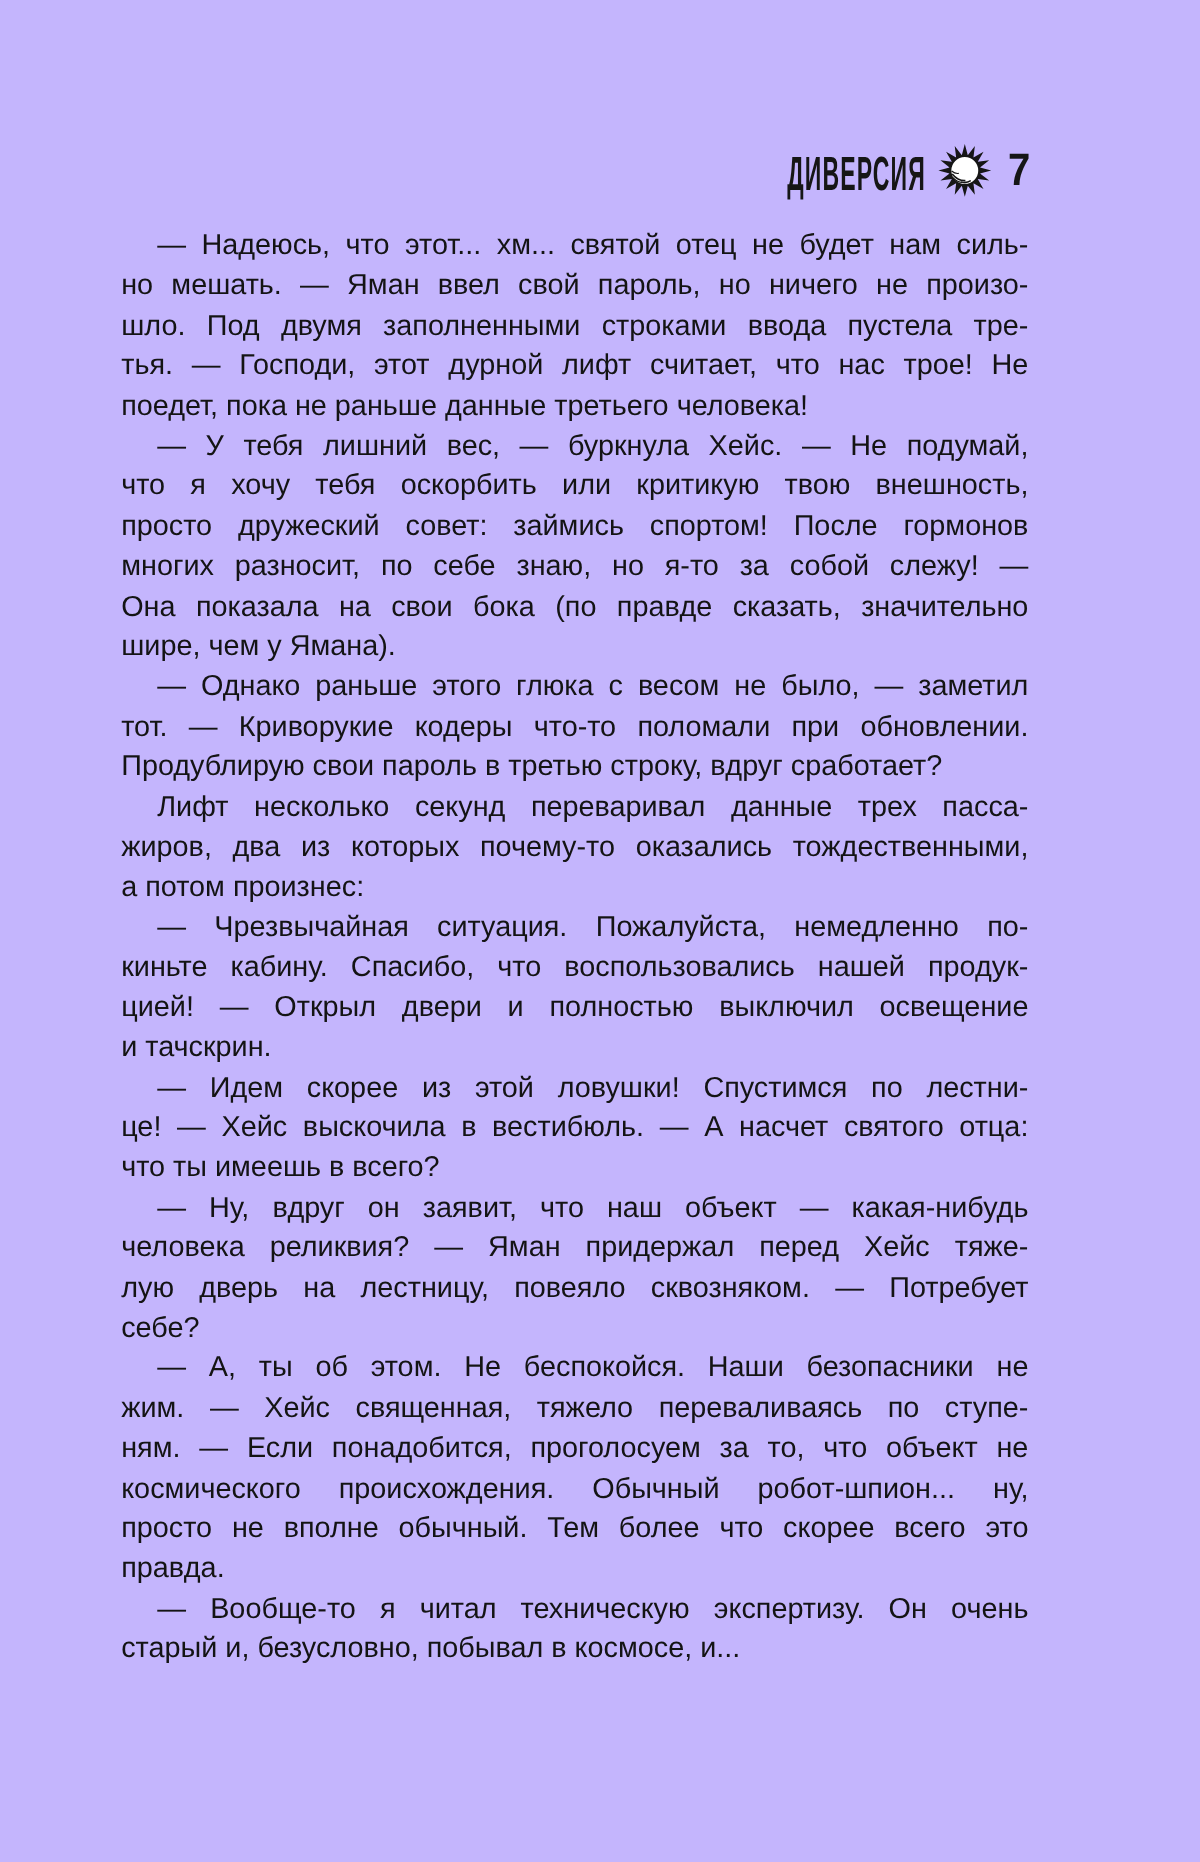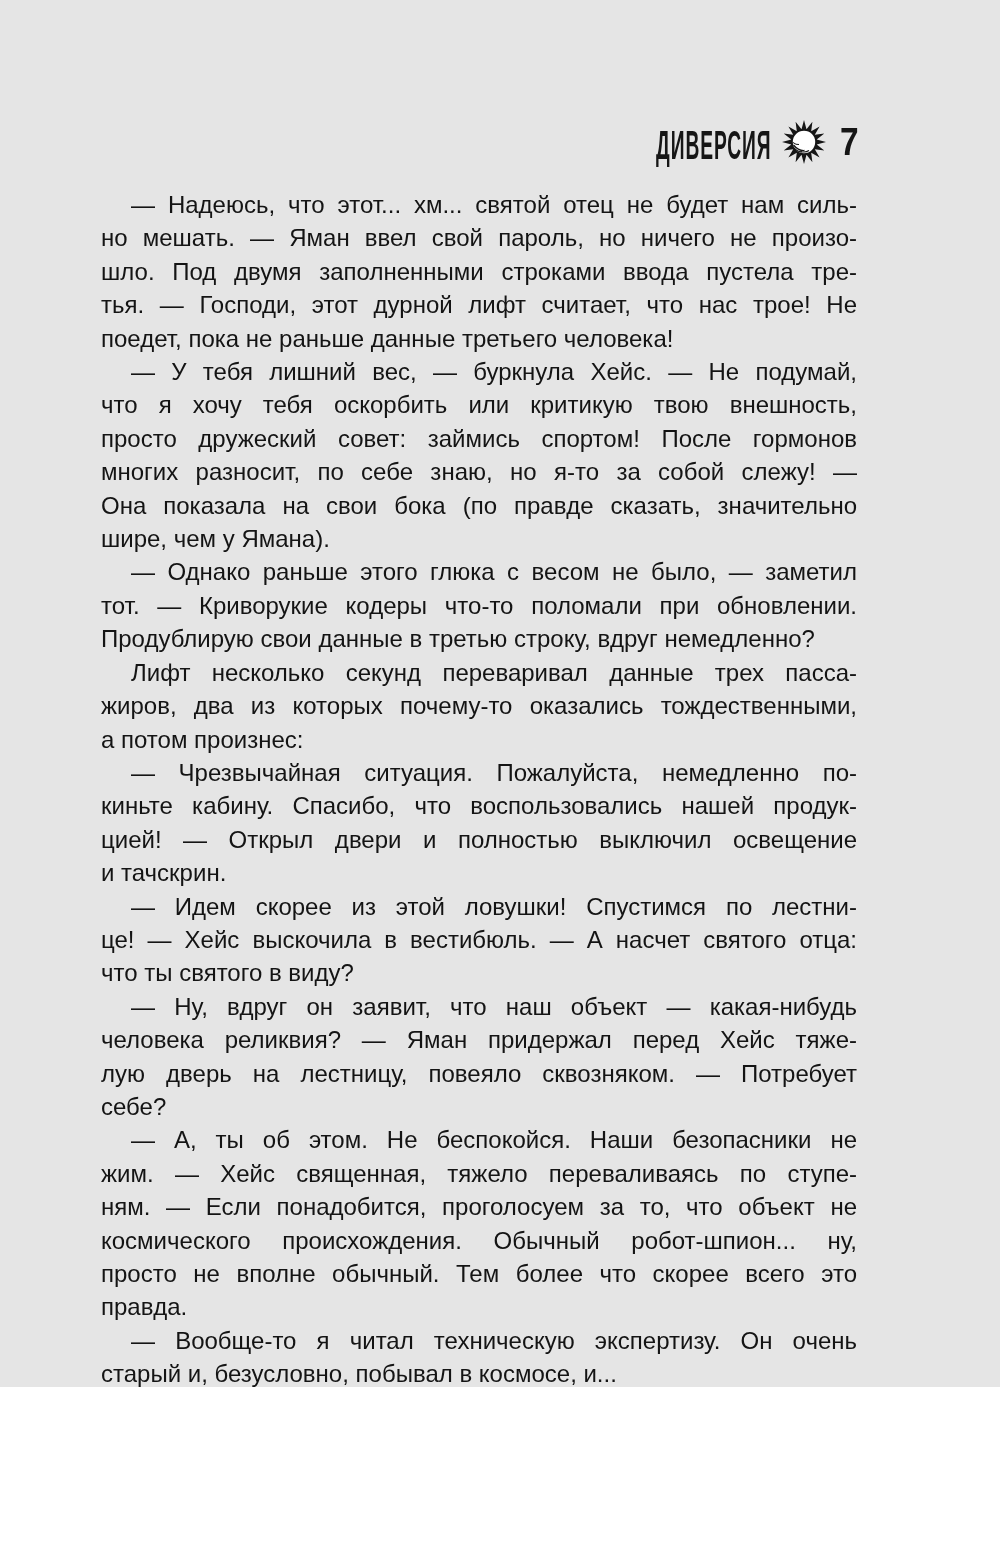--- a/index.html
+++ b/index.html
@@ -3,22 +3,22 @@
 <meta charset="utf-8">
 <style>
   html, body {
     margin: 0;
     padding: 0;
     background: #ffffff;
   }
   .page {
     position: relative;
     width: 1000px;
-    height: 1387px;
-    background: #e5e5e5;
+    height: 1552px;
+    background: #c4b5fd;
     overflow: hidden;
     color: #141414;
   }
   
   .running-title {
     position: absolute;
     left: 656px;
     top: 125px;
     font-family: "Liberation Sans", sans-serif;
     font-weight: 700;
@@ -105,31 +105,31 @@
       <div class="line">тья. — Господи, этот дурной лифт считает, что нас трое! Не</div>
       <div class="line last">поедет, пока не раньше данные третьего человека!</div>
       <div class="line first">— У тебя лишний вес, — буркнула Хейс. — Не подумай,</div>
       <div class="line">что я хочу тебя оскорбить или критикую твою внешность,</div>
       <div class="line">просто дружеский совет: займись спортом! После гормонов</div>
       <div class="line">многих разносит, по себе знаю, но я-то за собой слежу! —</div>
       <div class="line">Она показала на свои бока (по правде сказать, значительно</div>
       <div class="line last">шире, чем у Ямана).</div>
       <div class="line first">— Однако раньше этого глюка с весом не было, — заметил</div>
       <div class="line">тот. — Криворукие кодеры что-то поломали при обновлении.</div>
-      <div class="line last">Продублирую свои данные в третью строку, вдруг немедленно?</div>
+      <div class="line last">Продублирую свои пароль в третью строку, вдруг сработает?</div>
       <div class="line first">Лифт несколько секунд переваривал данные трех пасса-</div>
       <div class="line">жиров, два из которых почему-то оказались тождественными,</div>
       <div class="line last">а потом произнес:</div>
       <div class="line first">— Чрезвычайная ситуация. Пожалуйста, немедленно по-</div>
       <div class="line">киньте кабину. Спасибо, что воспользовались нашей продук-</div>
       <div class="line">цией! — Открыл двери и полностью выключил освещение</div>
       <div class="line last">и тачскрин.</div>
       <div class="line first">— Идем скорее из этой ловушки! Спустимся по лестни-</div>
       <div class="line">це! — Хейс выскочила в вестибюль. — А насчет святого отца:</div>
-      <div class="line last">что ты святого в виду?</div>
+      <div class="line last">что ты имеешь в всего?</div>
       <div class="line first">— Ну, вдруг он заявит, что наш объект — какая-нибудь</div>
       <div class="line">человека реликвия? — Яман придержал перед Хейс тяже-</div>
       <div class="line">лую дверь на лестницу, повеяло сквозняком. — Потребует</div>
       <div class="line last">себе?</div>
       <div class="line first">— А, ты об этом. Не беспокойся. Наши безопасники не</div>
       <div class="line">жим. — Хейс священная, тяжело переваливаясь по ступе-</div>
       <div class="line">ням. — Если понадобится, проголосуем за то, что объект не</div>
       <div class="line">космического происхождения. Обычный робот-шпион... ну,</div>
       <div class="line">просто не вполне обычный. Тем более что скорее всего это</div>
       <div class="line last">правда.</div>

